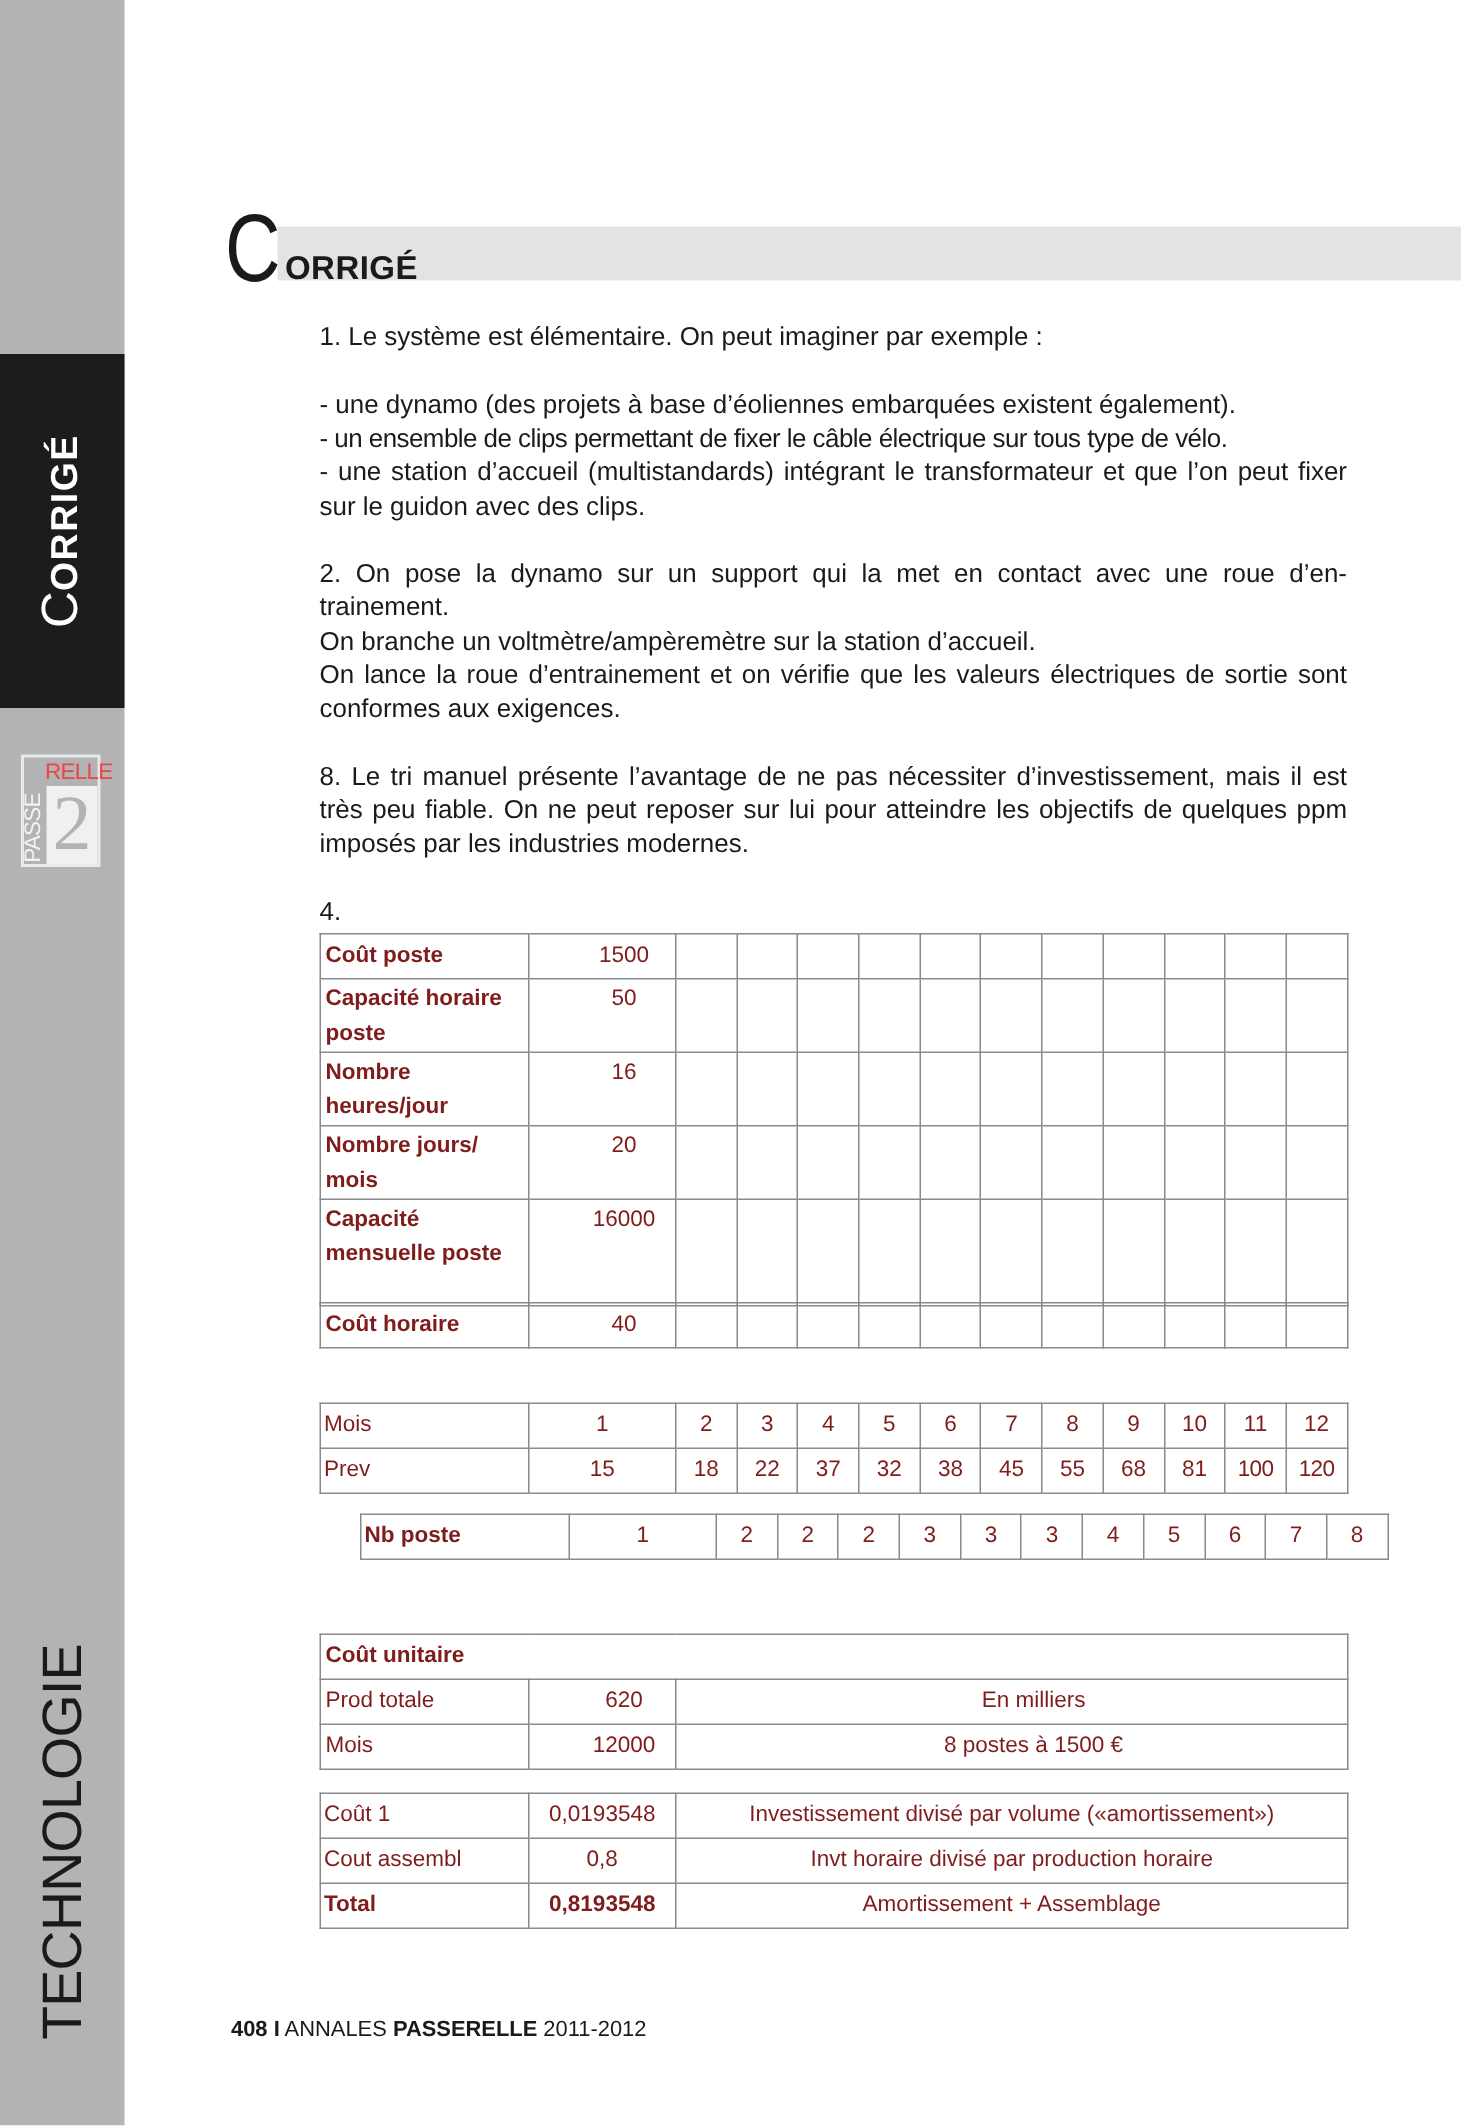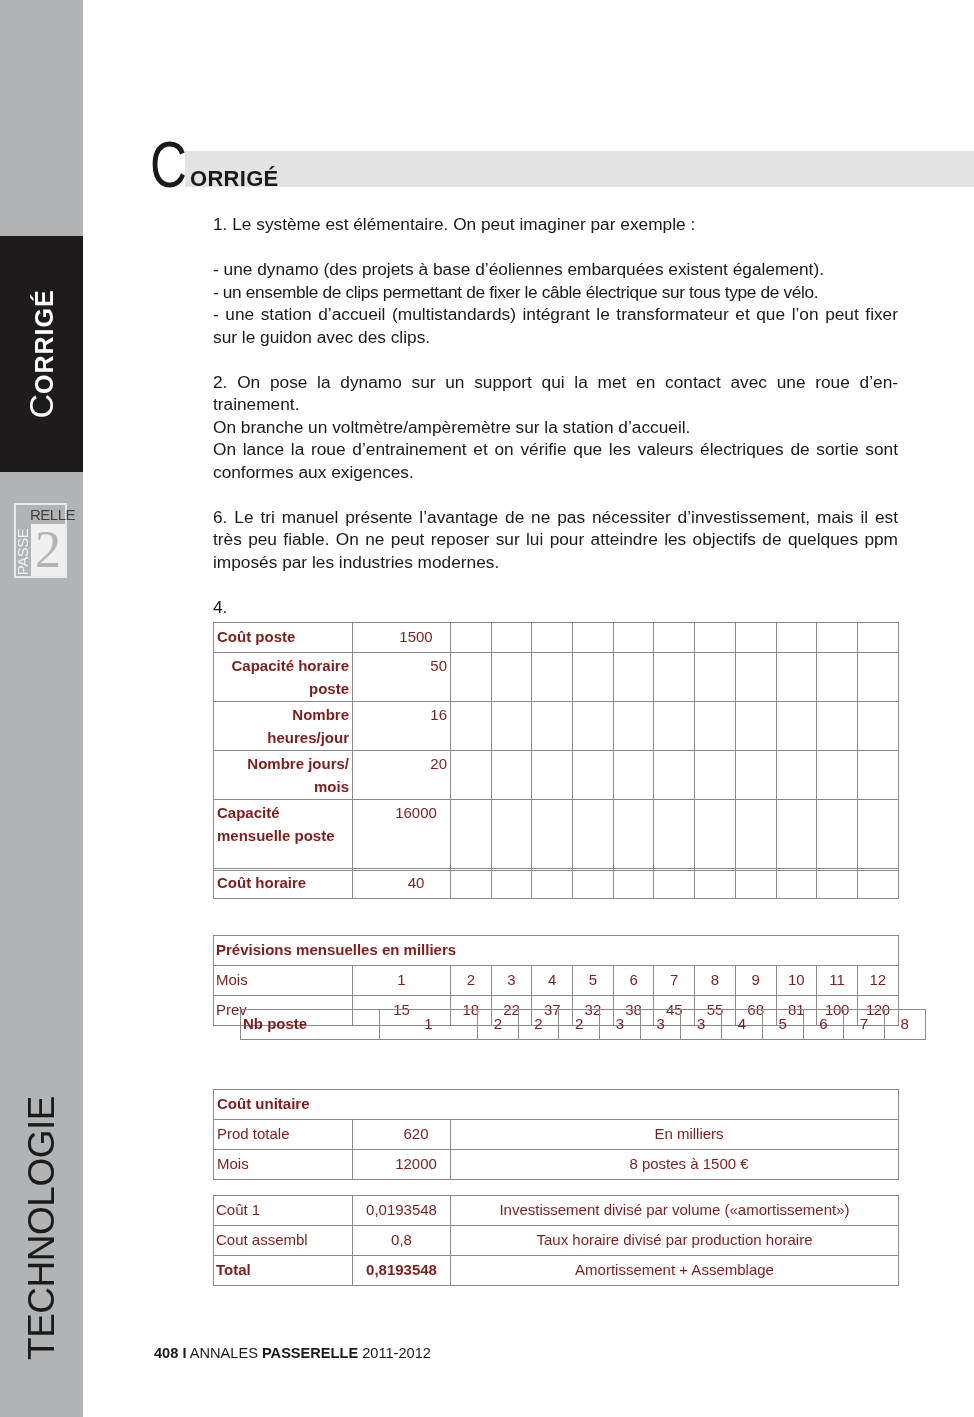--- a/index.html
+++ b/index.html
@@ -12,21 +12,21 @@
   .side-corrige {
     position: absolute; left: 41px; top: 354px;
     transform: translate(-50%, -50%) rotate(-90deg);
     white-space: nowrap; color: #ffffff; font-weight: bold; font-size: 25px; letter-spacing: 1px;
   }
   .side-corrige .big-c { font-weight: normal; font-size: 34px; letter-spacing: 0; }
   .logo-box {
     position: absolute; left: 14px; top: 503px; width: 53px; height: 75px;
     border: 2px solid #e9e9ea;
   }
-  .logo-relle { position: absolute; left: 14px; top: 1px; font-size: 15px; color: #404040; font-weight: normal; letter-spacing: -0.5px; }
+  .logo-relle { position: absolute; left: 14px; top: 1px; font-size: 15px; color: #ef4444; font-weight: normal; letter-spacing: -0.5px; }
   .logo-passe {
     position: absolute; left: 6px; top: 47px; transform: translate(-50%, -50%) rotate(-90deg);
     font-size: 15px; color: #f2f2f2; white-space: nowrap; letter-spacing: -0.5px;
   }
   .logo-two {
     position: absolute; left: 15px; top: 19px; width: 34px; height: 52px; background: #f0f0f0;
     color: #b2b3b5; font-family: "Liberation Serif", serif; font-size: 52px; line-height: 52px; text-align: center;
   }
   .side-techno {
     position: absolute; left: 42px; top: 1228px;
@@ -50,21 +50,21 @@
 
   
   .tbl { position: absolute; left: 213px; width: 685px; border-collapse: collapse; table-layout: fixed; font-size: 15px; color: #7f1d1d; }
   .tbl td { border: 1.6px solid #8a8a8a; padding: 0 3px; vertical-align: top; line-height: 22.5px; }
   .tbl td.c { text-align: center; padding-left: 32px; }
   .tbl .b { font-weight: bold; }
   .tbl col.c1 { width: 139px; }
   .tbl col.c2 { width: 98px; }
   .tbl col.cn { width: 40.7px; }
   .tbl tr.r30 td { height: 30px; padding-top: 3px; }
-  .tbl tr.r49 td { height: 49px; padding-top: 2px; text-align: right; }
+  .tbl tr.r49 td { height: 49px; padding-top: 2px; }
   .tbl tr.r71 td { height: 71px; padding-top: 2px; margin-top: 48px; }
   .tbl.narrow td { padding-left: 2px; padding-right: 2px; }
   .tbl .tight { letter-spacing: -0.4px; }
 
   #t1 { top: 622px; }
   #t2 { top: 868px; }
   #t3 { top: 935px; }
   #t4 { top: 1009px; margin-left: 27px; }
   #t5 { top: 1089px; }
   #t6 { top: 1195px; }
@@ -96,21 +96,21 @@
   <p>1. Le système est élémentaire. On peut imaginer par exemple :</p>
   <div class="gap"></div>
   <p>- une dynamo (des projets à base d’éoliennes embarquées existent également).</p>
   <p style="letter-spacing:-0.35px;text-align:left;">- un ensemble de clips permettant de fixer le câble électrique sur tous type de vélo.</p>
   <p>- une station d’accueil (multistandards) intégrant le transformateur et que l’on peut fixer sur le guidon avec des clips.</p>
   <div class="gap"></div>
   <p>2. On pose la dynamo sur un support qui la met en contact avec une roue d’en-trainement.</p>
   <p>On branche un voltmètre/ampèremètre sur la station d’accueil.</p>
   <p>On lance la roue d’entrainement et on vérifie que les valeurs électriques de sortie sont conformes aux exigences.</p>
   <div class="gap"></div>
-  <p>6. Le tri manuel présente l’avantage de ne pas nécessiter d’investissement, mais il est très peu fiable. On ne peut reposer sur lui pour atteindre les objectifs de quelques ppm imposés par les industries modernes.</p>
+  <p>8. Le tri manuel présente l’avantage de ne pas nécessiter d’investissement, mais il est très peu fiable. On ne peut reposer sur lui pour atteindre les objectifs de quelques ppm imposés par les industries modernes.</p>
   <div class="gap"></div>
   <p class="q4-label">4.</p>
 </div>
 
 <table class="tbl" id="t1">
   <colgroup>
       <col class="c1">
       <col class="c2">
       <col class="cn">
       <col class="cn">
@@ -248,23 +248,20 @@
       <col class="cn">
       <col class="cn">
       <col class="cn">
       <col class="cn">
       <col class="cn">
       <col class="cn">
       <col class="cn">
       <col class="cn">
     </colgroup>
   <tbody id="t3-body">
-      <tr class="r30">
-        <td class="b" colspan="13">Prévisions mensuelles en milliers</td>
-      </tr>
       <tr class="r30">
         <td>Mois</td>
         <td class="c">1</td>
         <td class="c">2</td>
         <td class="c">3</td>
         <td class="c">4</td>
         <td class="c">5</td>
         <td class="c">6</td>
         <td class="c">7</td>
         <td class="c">8</td>
@@ -357,21 +354,21 @@
     </colgroup>
   <tbody id="t6-body">
       <tr class="r30">
         <td>Coût 1</td>
         <td class="c ">0,0193548</td>
         <td class="c">Investissement divisé par volume («amortissement»)</td>
       </tr>
       <tr class="r30">
         <td>Cout assembl</td>
         <td class="c ">0,8</td>
-        <td class="c">Taux horaire divisé par production horaire</td>
+        <td class="c">Invt horaire divisé par production horaire</td>
       </tr>
       <tr class="r30">
         <td class="b">Total</td>
         <td class="c b">0,8193548</td>
         <td class="c">Amortissement + Assemblage</td>
       </tr>
     </tbody>
 </table>
 
 <div class="footer">

